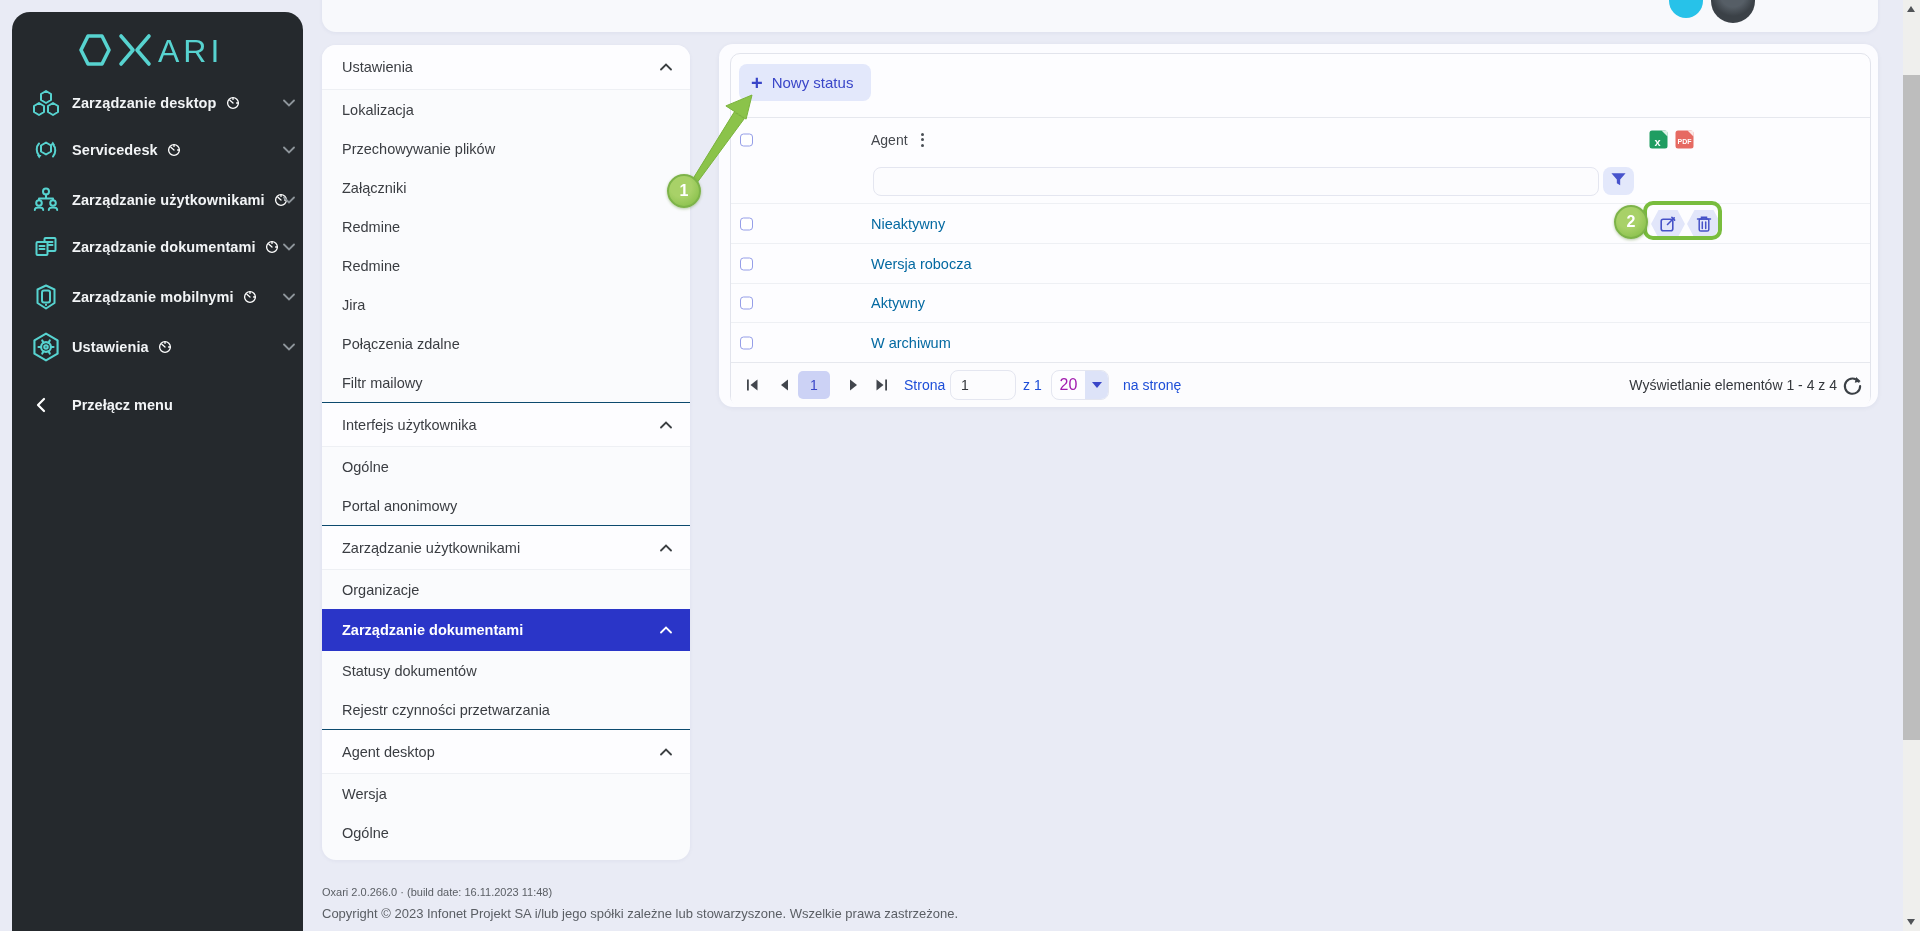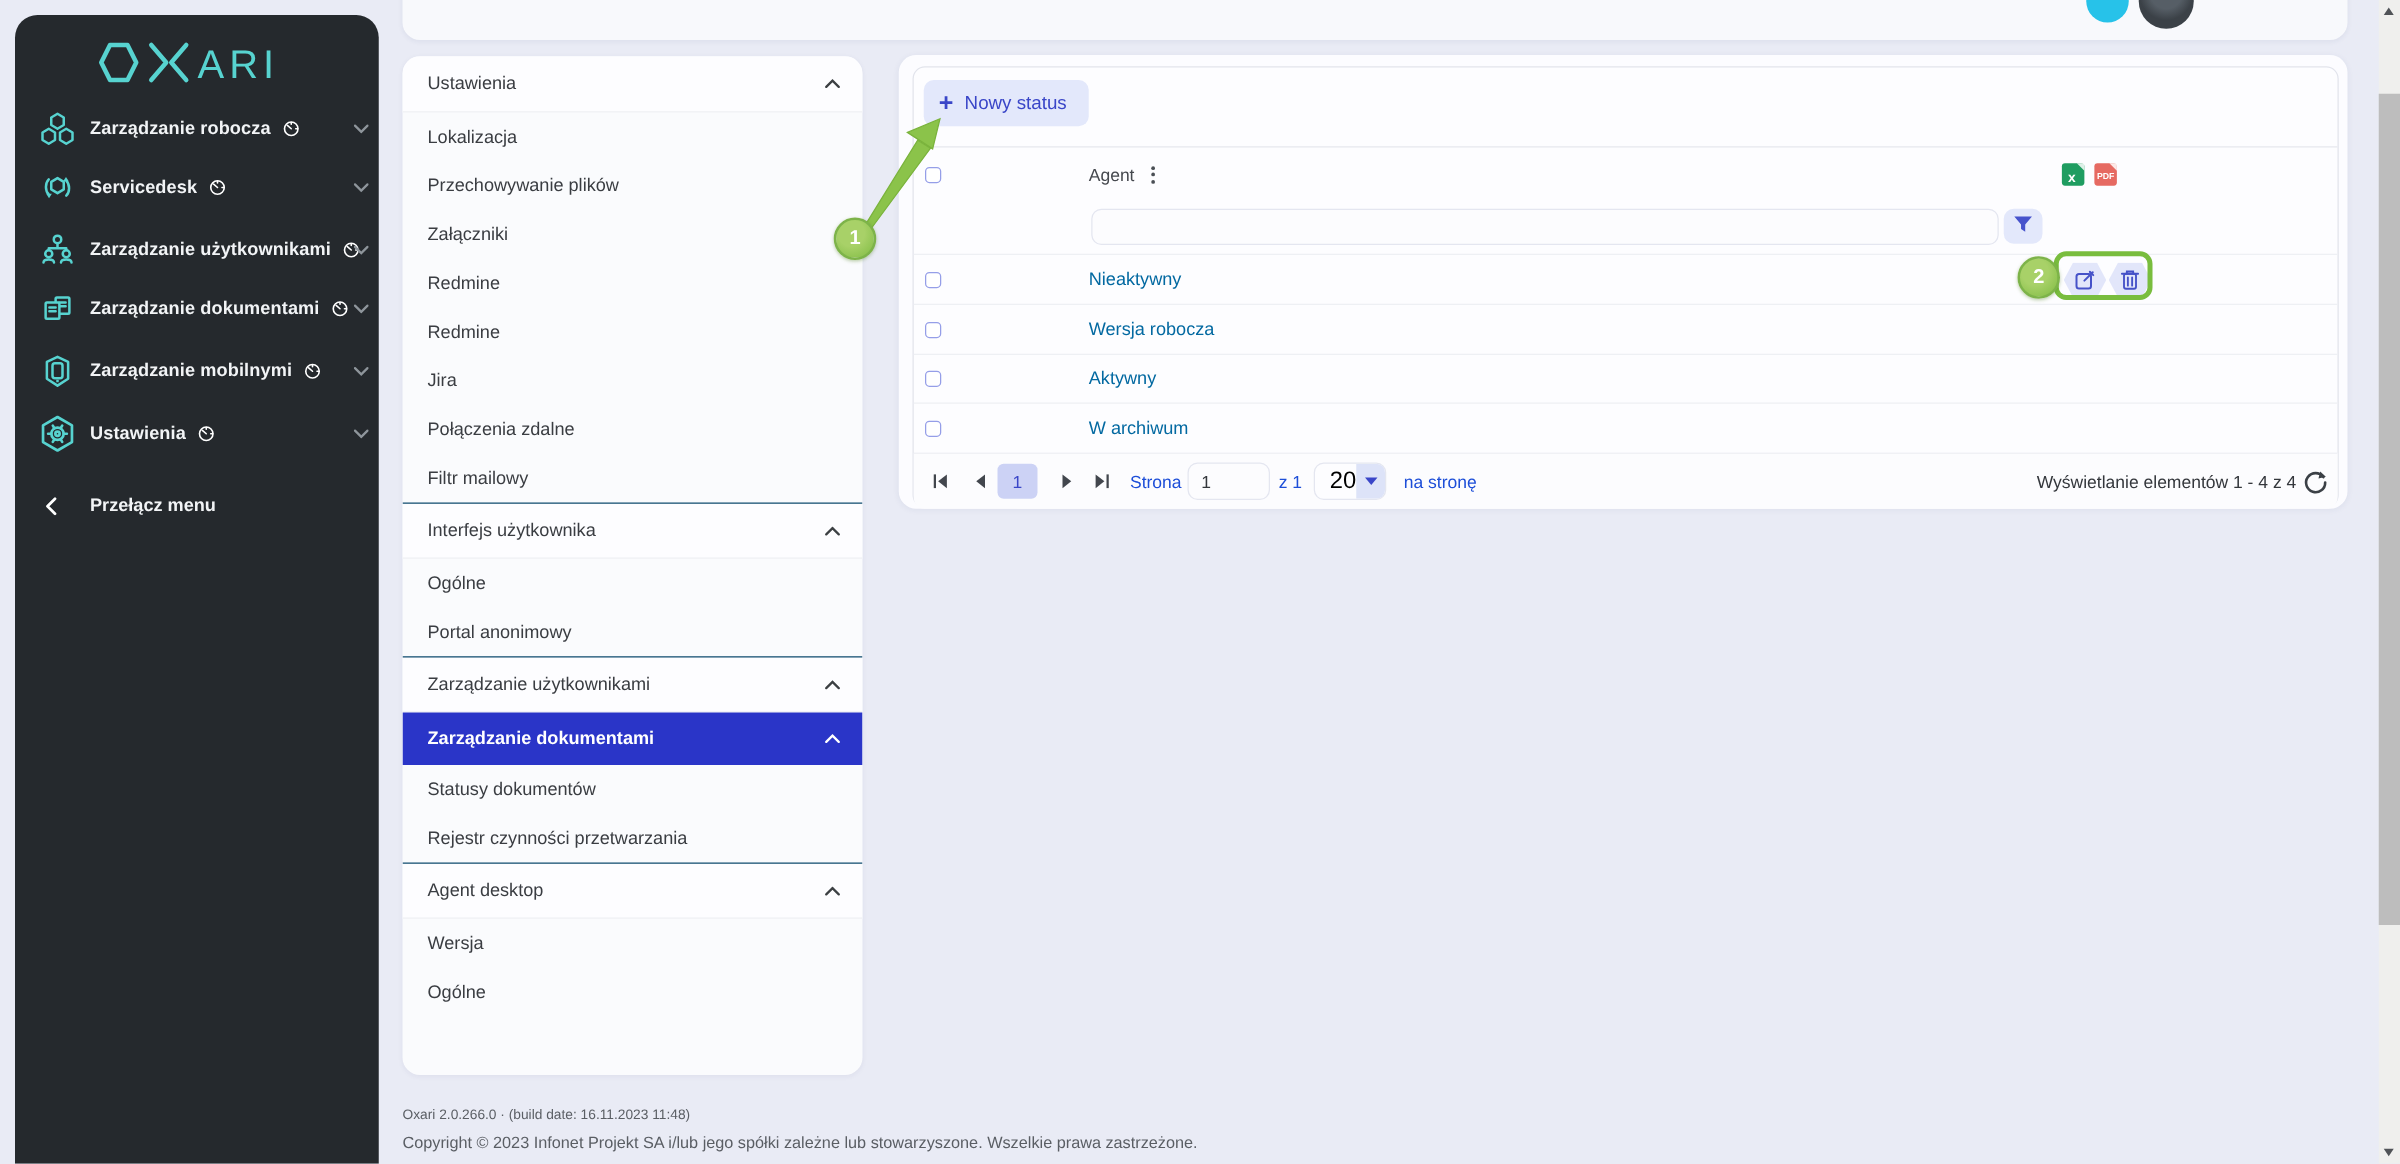--- a/index.html
+++ b/index.html
@@ -72,21 +72,21 @@
   .g-pager { position:relative; height:45px; border-top:1px solid #e6e8ee; background:#fcfcfe; border-radius:0 0 9px 9px; }
   .pg { position:absolute; top:50%; transform:translateY(-50%); }
   .pg-btn { display:flex; align-items:center; justify-content:center; width:22px; height:22px; cursor:pointer; }
   .pg-current { left:67px; width:32px; height:28px; background:#ccd2f5; border-radius:5px;
     color:#3a46c8; font-size:14px; display:flex; align-items:center; justify-content:center; cursor:pointer; }
   .pg-text { color:#1d4ed8; font-size:14px; white-space:nowrap; }
   .pg-input { left:219px; width:66px; height:30px; border:1px solid #e4e6f0; border-radius:8px;
     background:#fcfcfe; font-family:inherit; font-size:14px; color:#34373c; padding:0 10px; }
   .pg-select { left:320px; width:58px; height:30px; border:1px solid #e4e6f0; border-radius:8px;
     background:#fdfdff; display:flex; align-items:center; cursor:pointer; overflow:hidden; }
-  .pg-select .val { flex:1; text-align:right; font-size:19px; color:#000000; }
+  .pg-select .val { flex:1; text-align:center; font-size:16px; color:#a21caf; }
   .pg-select .dd { width:23px; height:100%; background:#dde3f8; display:flex; align-items:center; justify-content:center; }
   .caret-down { width:0; height:0; border-left:5px solid transparent; border-right:5px solid transparent; border-top:6px solid #3a46c8; }
   .pg-summary { right:33px; color:#34373c; font-size:14px; }
   .pg-refresh { right:6px; width:24px; height:24px; display:flex; align-items:center; justify-content:center; cursor:pointer; }
 
   
   .footer-line1 { position:absolute; left:322px; top:886px; color:#5a5e64; font-size:11px; }
   .footer-line2 { position:absolute; left:322px; top:906px; color:#5a5e64; font-size:13px; }
 
   
@@ -125,21 +125,21 @@
 
     <div class="nav-item" style="top:70px">
       <span class="nav-icon">
         <svg width="28" height="28" viewBox="0 0 28 28" stroke="#57d3d0" stroke-width="2" fill="none" stroke-linejoin="round">
           <polygon points="14,2 19,5 19,11 14,14 9,11 9,5"></polygon>
           <polygon points="7,14 12,17 12,23 7,26 2,23 2,17"></polygon>
           <polygon points="21,14 26,17 26,23 21,26 16,23 16,17"></polygon>
         </svg>
       </span>
       <span class="nav-label">
-          <span>Zarządzanie robocza</span>
+          <span>Zarządzanie desktop</span>
         <span class="nav-gauge">
           <svg width="14" height="14" viewBox="0 0 14 14" stroke="#fff" stroke-width="1.3" fill="none" stroke-linecap="round">
             <circle cx="7" cy="7" r="5.4"></circle>
               <path d="M7,7 L3.9,4.3"></path>
               <path d="M7,2 V3.4 M12,7 H10.6"></path>
           </svg>
         </span>
       </span>
       <span class="nav-chevron">
         <svg width="12" height="8" viewBox="0 0 12 8" fill="none" stroke="#8e959b" stroke-width="1.8" stroke-linecap="round">
@@ -343,20 +343,23 @@
         <span>Portal anonimowy</span>
       </div>
     <div class="sm-entry sm-header">
       <span>Zarządzanie użytkownikami</span>
       <span class="sm-chevron">
           <svg width="12" height="8" viewBox="0 0 12 8" fill="none" stroke="#3c4043" stroke-width="1.8" stroke-linecap="round">
             <polyline points="1,6.5 6,1.5 11,6.5"></polyline>
           </svg>
         </span>
     </div>
+    <div class="sm-entry sm-item">
+        <span>Organizacje</span>
+      </div>
     <div class="sm-entry sm-selected">
       <span>Zarządzanie dokumentami</span>
       <span class="sm-chevron">
           <svg width="12" height="8" viewBox="0 0 12 8" fill="none" stroke="#ffffff" stroke-width="1.8" stroke-linecap="round">
             <polyline points="1,6.5 6,1.5 11,6.5"></polyline>
           </svg>
         </span>
     </div>
     <div class="sm-entry sm-item">
         <span>Statusy dokumentów</span>

